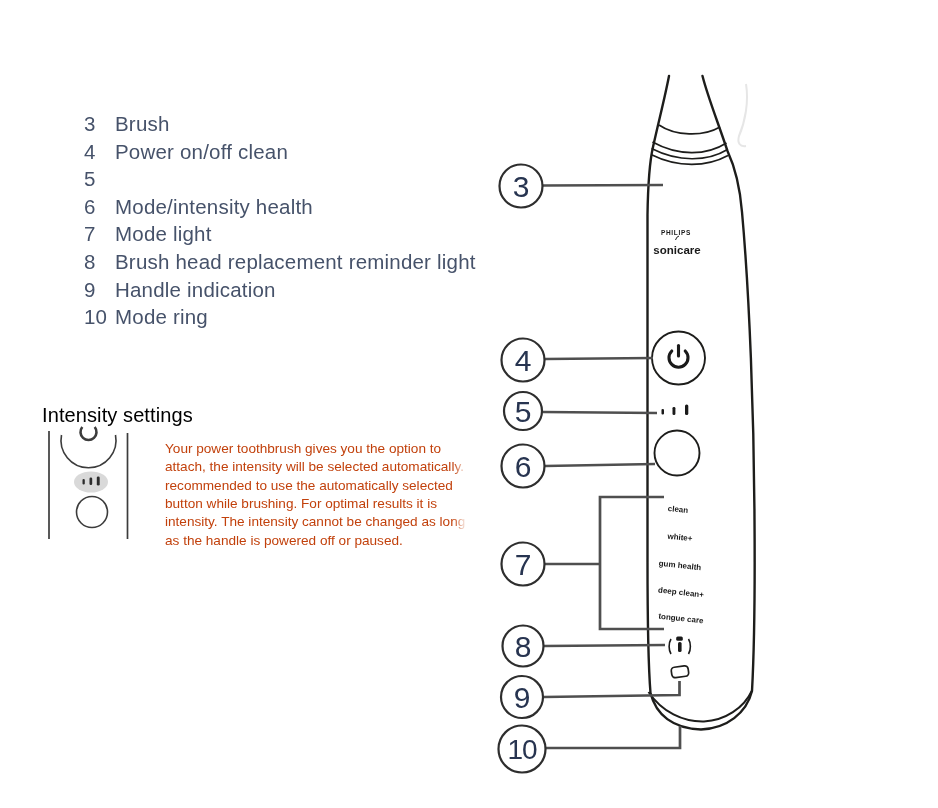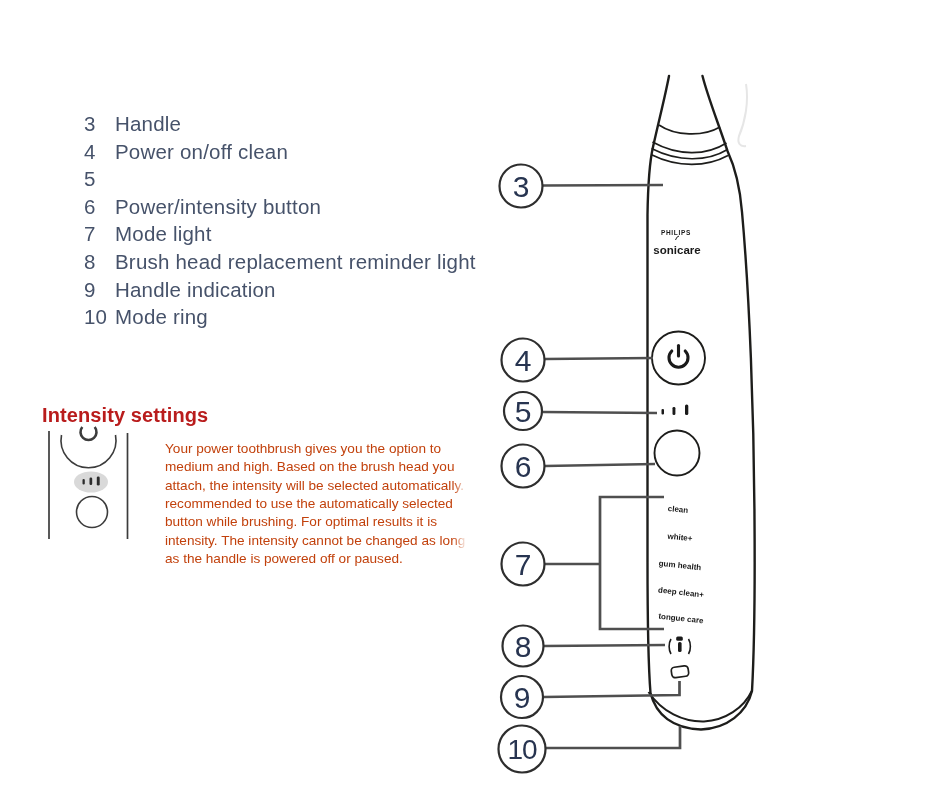--- a/index.html
+++ b/index.html
@@ -14,21 +14,21 @@
   .features{
     position:absolute;left:84px;top:110px;
     font-size:20.5px;line-height:27.6px;
     color:#46526a;letter-spacing:0.2px;
   }
   .feature-row{display:flex;}
   .feature-num{width:31px;flex:0 0 31px;}
   
   .int-heading{
     position:absolute;left:42px;top:404px;
-    font-size:20px;font-weight:bold;color:#b91c1c;
+    font-size:20px;font-weight:normal;color:#000000;
     letter-spacing:0.1px;
   }
   .para{
     position:absolute;left:165px;top:440px;
     font-size:13.6px;line-height:18.35px;
     color:#c2410c;white-space:nowrap;
   }
   .para::after{
     content:'';position:absolute;top:0;bottom:0;right:-4px;width:16px;
     background:linear-gradient(to right, rgba(255,255,255,0), #ffffff 85%);
@@ -40,32 +40,32 @@
   .mode-label{fill:#191919;font-size:8px;font-weight:bold;}
 </style>
 </head>
 <body>
 
 <div class="page">
 
   <div class="features">
     <div class="feature-row">
       <span class="feature-num">3</span>
-      <span>Handle</span>
+      <span>Brush</span>
     </div>
     <div class="feature-row">
       <span class="feature-num">4</span>
       <span>Power on/off clean</span>
     </div>
     <div class="feature-row">
       <span class="feature-num">5</span>
     </div>
     <div class="feature-row">
       <span class="feature-num">6</span>
-      <span>Power/intensity button</span>
+      <span>Mode/intensity health</span>
     </div>
     <div class="feature-row">
       <span class="feature-num">7</span>
       <span>Mode light</span>
     </div>
     <div class="feature-row">
       <span class="feature-num">8</span>
       <span>Brush head replacement reminder light</span>
     </div>
     <div class="feature-row">
@@ -75,21 +75,20 @@
     <div class="feature-row">
       <span class="feature-num">10</span>
       <span>Mode ring</span>
     </div>
   </div>
 
   <div class="int-heading">Intensity settings</div>
 
   <div class="para">
     <div>Your power toothbrush gives you the option to</div>
-    <div>medium and high. Based on the brush head you</div>
     <div>attach, the intensity will be selected automatically.</div>
     <div>recommended to use the automatically selected</div>
     <div>button while brushing. For optimal results it is</div>
     <div>intensity. The intensity cannot be changed as long</div>
     <div>as the handle is powered off or paused.</div>
   </div>
 
   <svg width="938" height="808" viewBox="0 0 938 808">
 
     <path d="M746,84 C749,102 745,122 739,136 C737,143 740,147 746,146" fill="none" stroke="#e6e6e6" stroke-width="2"></path>

